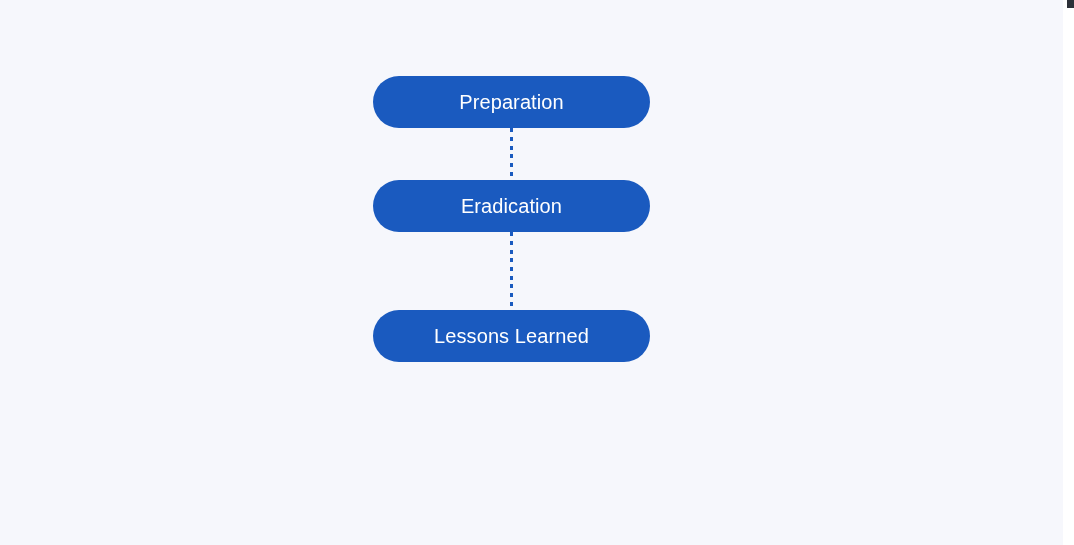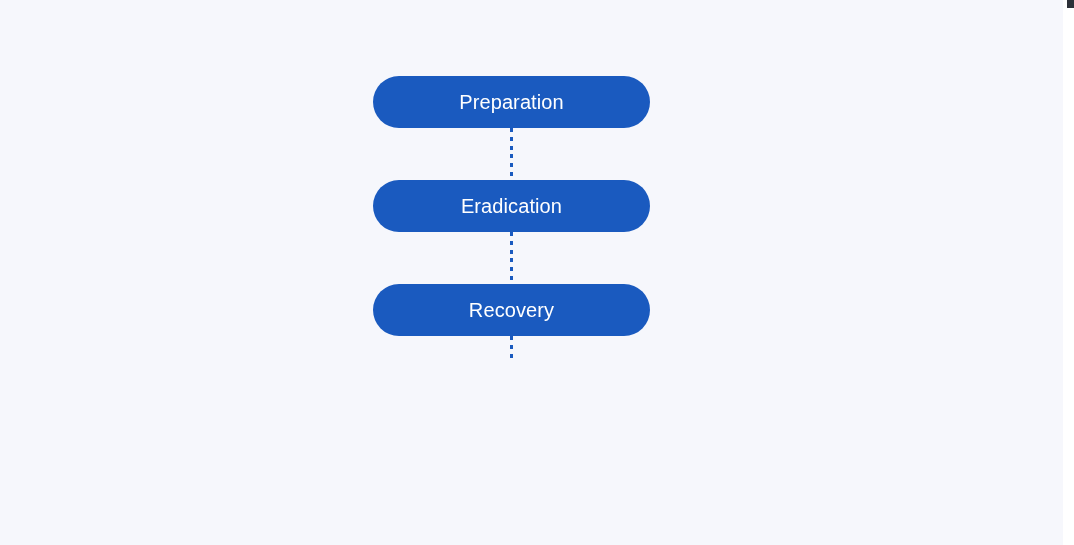--- a/index.html
+++ b/index.html
@@ -127,25 +127,25 @@
 
     <div class="connector">
       <div class="dash-line"></div>
     </div>
 
 
     <div class="connector">
       <div class="dash-line"></div>
     </div>
 
-    <div class="flow-row">
-      <div class="node">
-        <span>Recovery</span>
-      </div>
-    </div>
 
     <div class="connector">
       <div class="dash-line"></div>
     </div>
 
+    <div class="flow-row">
+      <div class="node">
+        <span>Lessons Learned</span>
+      </div>
+    </div>
 
   </div>
 </div>
 
 </body></html>

